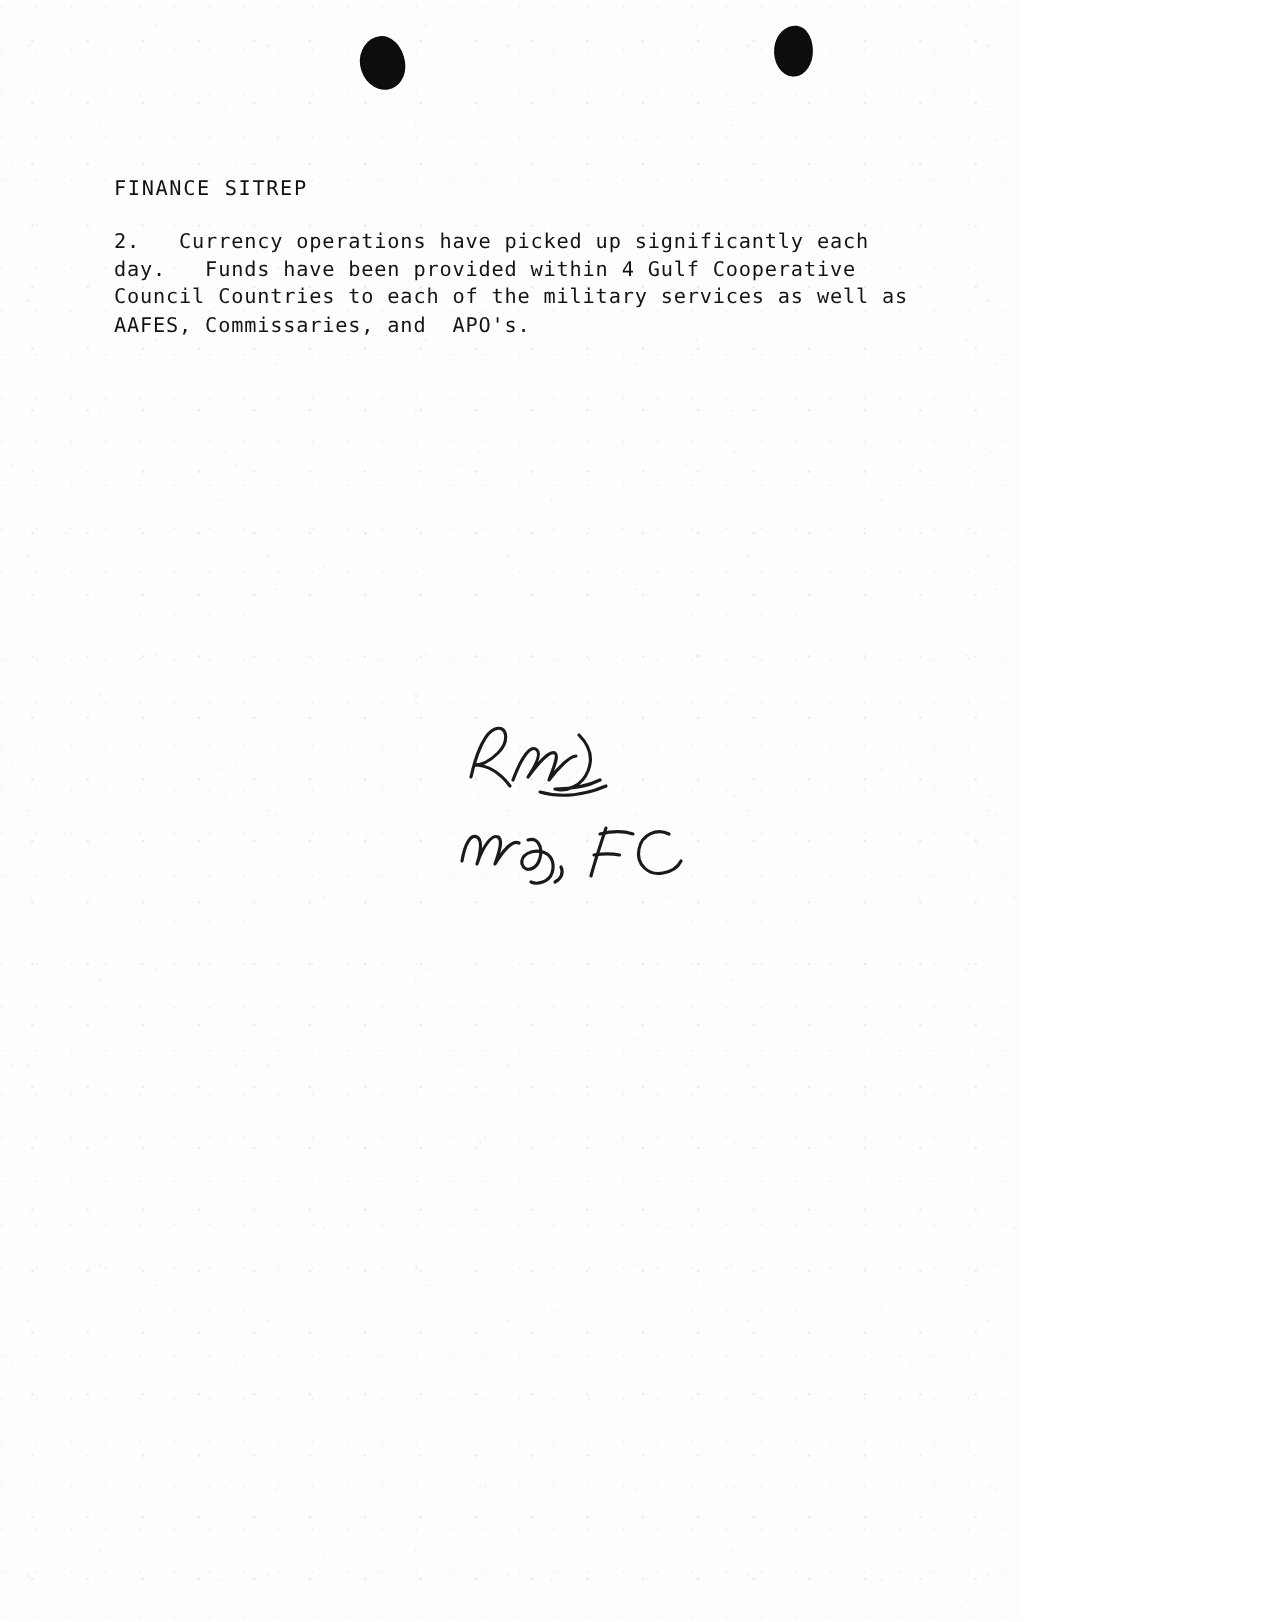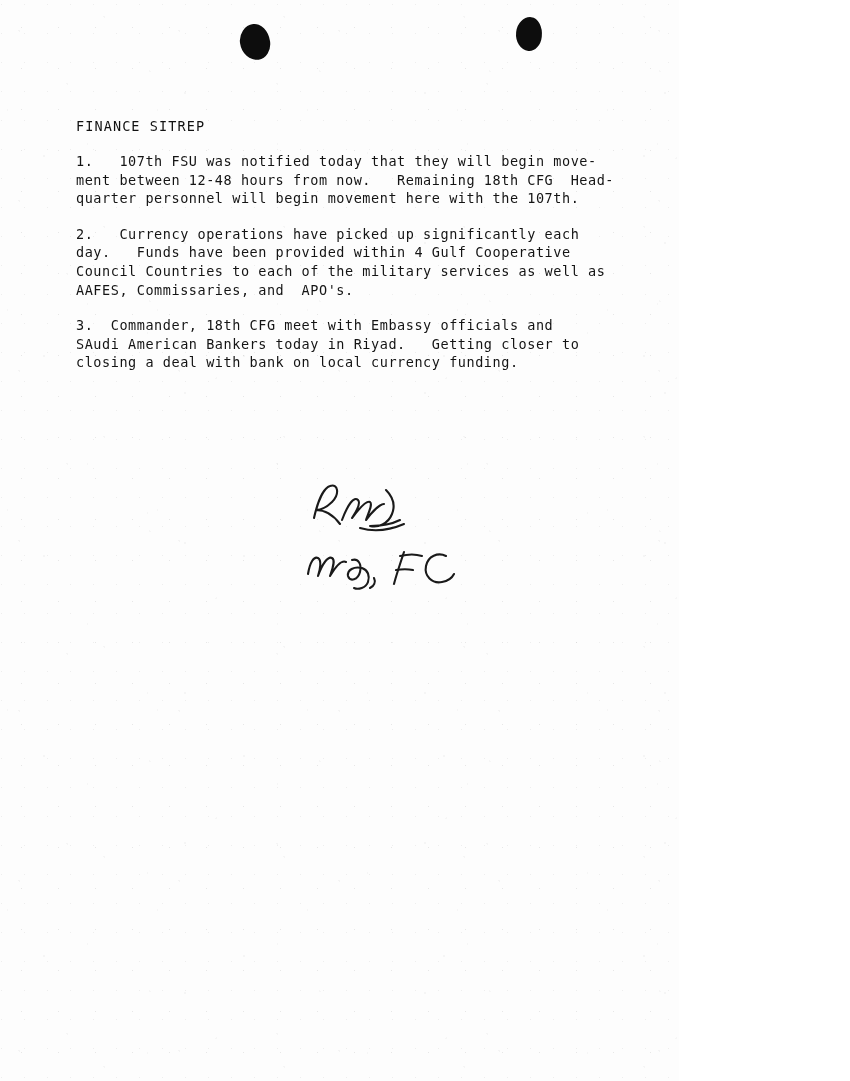--- a/index.html
+++ b/index.html
@@ -112,30 +112,24 @@
 
   <div class="speckle"></div>
 
   <div class="punch punch-left"></div>
   <div class="punch punch-right"></div>
 
   <div class="doc-body">
 
     <p class="doc-title">FINANCE SITREP</p>
 
-    <p class="para">1.   107th FSU was notified today that they will begin move-
-ment between 12-48 hours from now.   Remaining 18th CFG  Head-
-quarter personnel will begin movement here with the 107th.</p>
     <p class="para">2.   Currency operations have picked up significantly each
 day.   Funds have been provided within 4 Gulf Cooperative
 Council Countries to each of the military services as well as
 AAFES, Commissaries, and  APO's.</p>
-    <p class="para">3.  Commander, 18th CFG meet with Embassy officials and
-SAudi American Bankers today in Riyad.   Getting closer to
-closing a deal with bank on local currency funding.</p>
 
   </div>
 
   <div class="signature-block">
     <svg width="220" height="130" viewBox="0 0 220 130" fill="none" aria-hidden="true">
       <g stroke="#1a1a1a" stroke-width="2.1" fill="none" stroke-linecap="round" stroke-linejoin="round">
 
         <path d="M14 48 C18 30, 24 18, 30 16 C38 13, 40 24, 32 32 C26 38, 20 40, 16 40 C26 40, 34 46, 40 54"></path>
         <path d="M42 50 C48 34, 54 26, 58 30 C61 33, 56 42, 52 48 C58 40, 66 30, 70 32 C73 34, 68 44, 66 50 C72 42, 80 34, 84 34"></path>
         <path d="M86 20 C92 26, 96 34, 92 44 C88 54, 78 58, 70 56 C80 56, 92 54, 100 50"></path>

